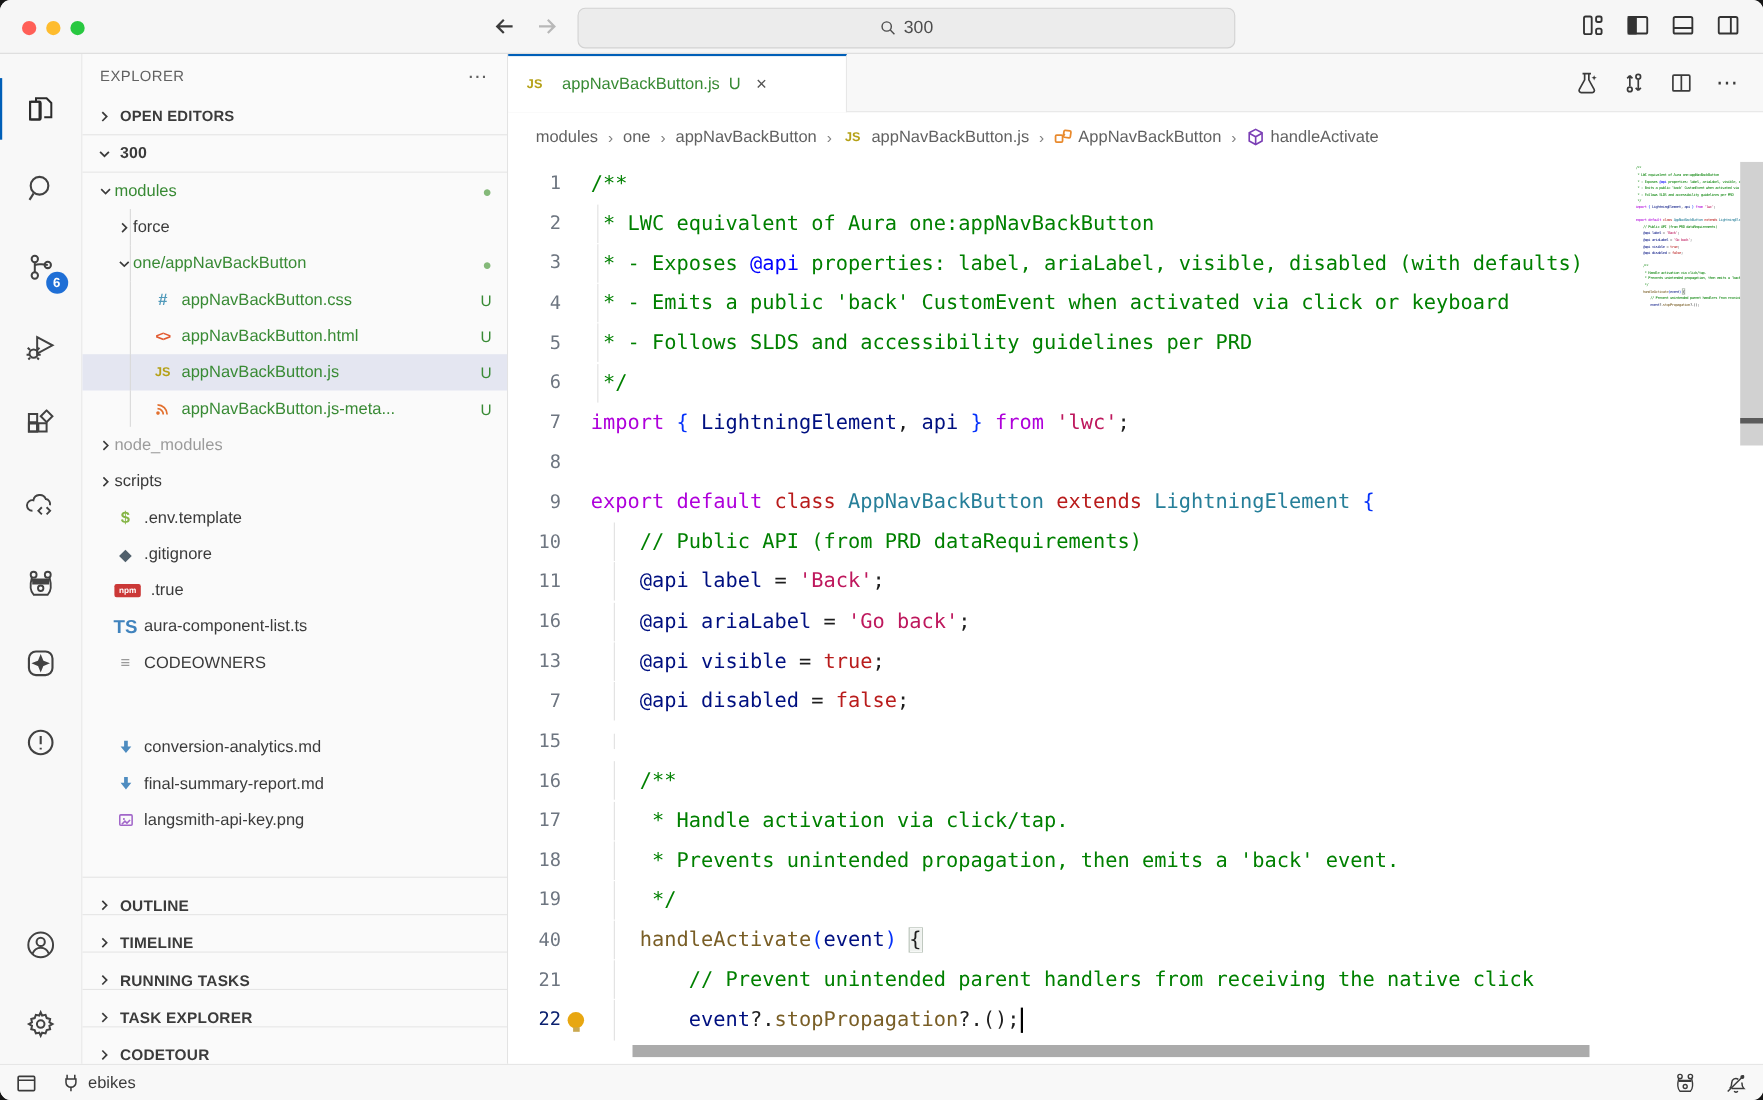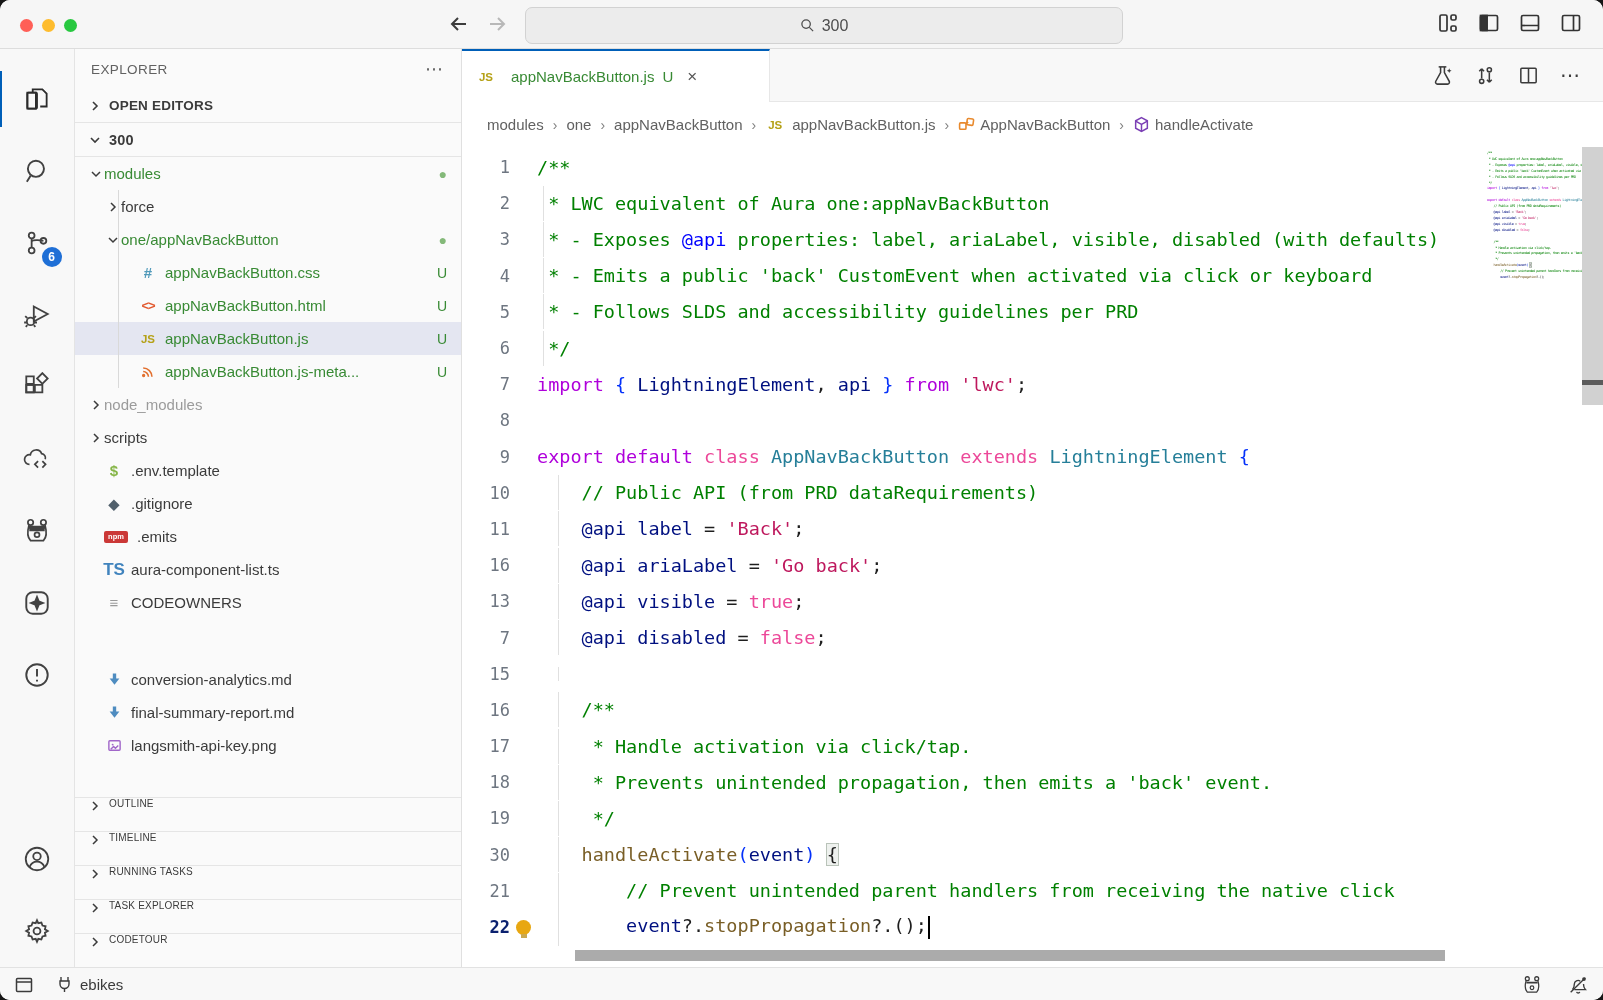--- a/index.html
+++ b/index.html
@@ -41,44 +41,44 @@
   .ubadge{color:#388a34;}
   .guide::before{content:"";position:absolute;left:43px;top:0;bottom:0;width:1px;background:#d9d9d9;}
   .chev{width:16px;height:16px;flex:0 0 16px;}
   .fi{display:inline-flex;width:20px;margin-right:7px;justify-content:center;align-items:center;font-weight:700;flex:0 0 20px;}
   .fi-css{color:#519aba;font-size:15px}.fi-html{color:#e2592f;font-size:13px;letter-spacing:-1px}
   .fi-js{color:#b5a117;font-size:11.5px}.fi-env{color:#85b546;font-size:15px}
   .fi-git{color:#51606c;font-size:14px}.fi-ts{color:#4083bd;font-size:17px}
   .fi-npm{background:#cb3837;color:#fff;font-size:7.5px;border-radius:2px;padding:1.5px 2px;width:auto;margin-right:9px}
   .fi-co{color:#9a9a9a;font-size:15px}
   .panels{margin-top:auto;}
-  .panel{height:33px;border-top:1px solid #e5e5e5;display:flex;align-items:flex-start;font-weight:400;font-size:10px;letter-spacing:.2px;}
+  .panel{height:33px;border-top:1px solid #e5e5e5;display:flex;align-items:flex-end;font-weight:700;font-size:14px;letter-spacing:.2px;}
   .panel .chev{margin:0 6px 0 12px;}
   
   .editor{flex:1;display:flex;flex-direction:column;min-width:0;background:#fff;}
   .tabbar{height:52px;background:#f8f8f8;border-bottom:1px solid #e7e7e7;display:flex;align-items:stretch;}
   .tab{width:308px;background:#fff;border-right:1px solid #e7e7e7;border-top:2.5px solid #005fb8;display:flex;align-items:center;
        padding:0 14px;gap:8px;font-size:15px;box-sizing:border-box;margin-bottom:-1px;}
   .tab .close{margin-left:6px;color:#555;font-size:17px;}
   .tabactions{margin-left:auto;display:flex;align-items:center;gap:20px;padding-right:22px;color:#3b3b3b;}
   .tabactions svg{width:23px;height:23px;}
   .tabactions .more{font-size:20px;letter-spacing:1px;color:#3b3b3b;}
   .breadcrumbs{height:45px;display:flex;align-items:center;padding-left:25px;gap:4px;font-size:15px;color:#616161;white-space:nowrap;}
   .breadcrumbs .sep{color:#818181;margin:0 5px;font-size:14px;}
   .bc{display:flex;align-items:center;gap:5px;}
   .codearea{position:relative;flex:1;overflow:hidden;}
   .codelines{position:absolute;left:0;top:2px;right:0;}
   .cline{display:flex;height:36.2px;align-items:center;font-family:"DejaVu Sans Mono","Liberation Mono",monospace;font-size:18.5px;}
   .cline .num{width:48px;text-align:right;color:#6e7681;font-size:17px;flex:0 0 48px;font-family:"DejaVu Sans Mono",monospace;}
   .cline .slot{width:27px;flex:0 0 27px;display:flex;align-items:center;justify-content:center;}
   .cline .src{white-space:pre;position:relative;}
-  .cline.active .num{color:#0b216f;font-weight:700;}
+  .cline.active .num{color:#0b216f;font-weight:400;}
   .g1 .src::before,.g2 .src::before{content:"";position:absolute;top:-7px;bottom:-7px;width:1px;background:#e0e0e0;}
   .g1 .src::before{left:6px;} .g2 .src::before{left:21px;}
-  .s-cm{color:#008000}.s-tag{color:#0000ff}.s-kw{color:#ec4899}.s-ctrl{color:#af00db}.s-type{color:#267f99}
+  .s-cm{color:#008000}.s-tag{color:#0000ff}.s-kw{color:#b91c1c}.s-ctrl{color:#af00db}.s-type{color:#267f99}
   .s-str{color:#be185d}.s-var{color:#001080}.s-fn{color:#795e26}.s-pun{color:#1e1e1e}.s-br{color:#0431fa}
   .s-brm{color:#1e1e1e;background:#eef1ee;box-shadow:0 0 0 1px #b9c3b9;}
   .cursor{display:inline-block;width:2px;height:23px;background:#000;vertical-align:middle;margin-left:1px;}
   .bulb{width:15px;height:15px;border-radius:50%;background:#e8a711;position:relative;}
   .bulb::after{content:"";position:absolute;left:4.5px;bottom:-3px;width:6px;height:4px;background:#caa84f;}
   
   .minimap{position:absolute;top:0;right:21px;width:95px;padding-top:4px;overflow:hidden;height:240px;}
   .mline{white-space:pre;font-family:"DejaVu Sans Mono",monospace;font-size:3.4px;line-height:5.9px;letter-spacing:-.4px;}
   .vscroll{position:absolute;top:0;right:0;width:21px;height:258px;background:#c9c9c9;opacity:.85;}
   .vmark{position:absolute;top:233px;right:0;width:21px;height:5px;background:#5b5b5b;}
@@ -350,21 +350,21 @@
             <span class="lbl ">.env.template</span>
           </div>
           <div class="trow" style="padding-left: 13px;">
             <span style="width:16px;flex:0 0 16px"></span>
             <span class="fi fi-git">◆</span>
             <span class="lbl ">.gitignore</span>
           </div>
           <div class="trow" style="padding-left: 13px;">
             <span style="width:16px;flex:0 0 16px"></span>
             <span class="fi fi-npm">npm</span>
-            <span class="lbl ">.emits</span>
+            <span class="lbl ">.true</span>
           </div>
           <div class="trow" style="padding-left: 13px;">
             <span style="width:16px;flex:0 0 16px"></span>
             <span class="fi fi-ts">TS</span>
             <span class="lbl ">aura-component-list.ts</span>
           </div>
           <div class="trow" style="padding-left: 13px;">
             <span style="width:16px;flex:0 0 16px"></span>
             <span class="fi fi-co">≡</span>
             <span class="lbl ">CODEOWNERS</span>
@@ -606,21 +606,21 @@
               <span class="num">18</span>
               <span class="slot"></span>
               <span class="src"><span class="s-pun">    </span><span class="s-cm"> * Prevents unintended propagation, then emits a 'back' event.</span></span>
             </div>
             <div class="cline g2">
               <span class="num">19</span>
               <span class="slot"></span>
               <span class="src"><span class="s-pun">    </span><span class="s-cm"> */</span></span>
             </div>
             <div class="cline g2">
-              <span class="num">30</span>
+              <span class="num">40</span>
               <span class="slot"></span>
               <span class="src"><span class="s-pun">    </span><span class="s-fn">handleActivate</span><span class="s-br">(</span><span class="s-var">event</span><span class="s-br">)</span><span class="s-pun"> </span><span class="s-brm">{</span></span>
             </div>
             <div class="cline g2">
               <span class="num">21</span>
               <span class="slot"></span>
               <span class="src"><span class="s-pun">        </span><span class="s-cm">// Prevent unintended parent handlers from receiving the native click</span></span>
             </div>
             <div class="cline g2 active">
               <span class="num">22</span>

